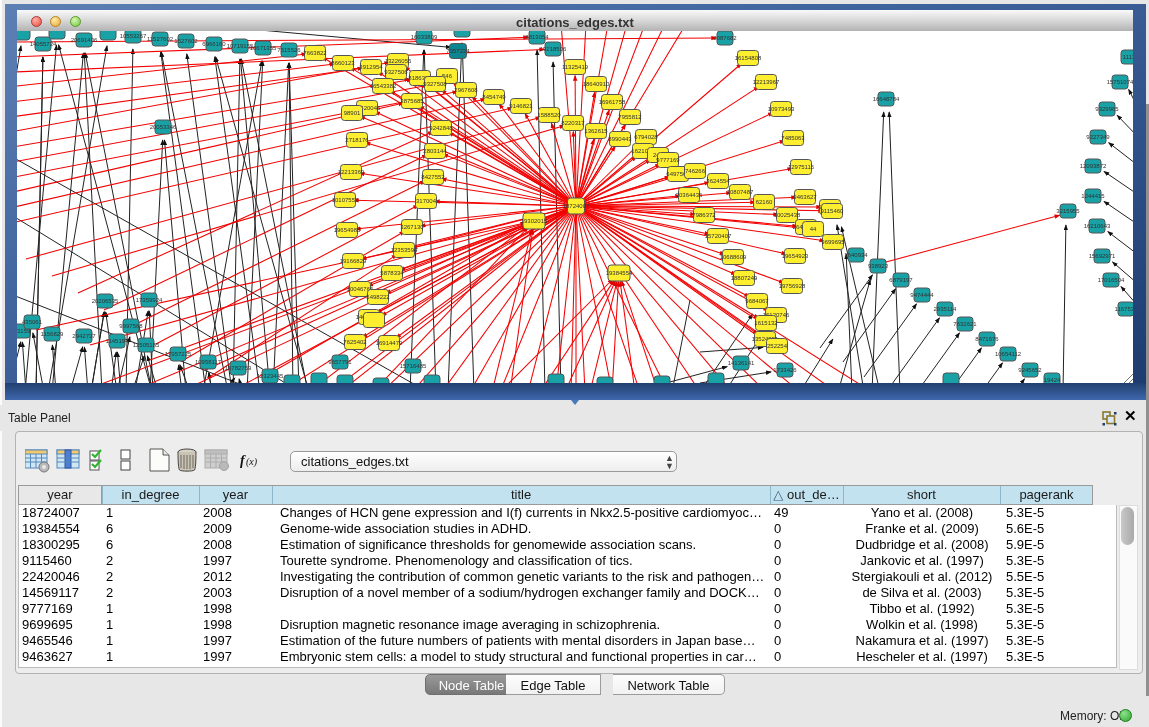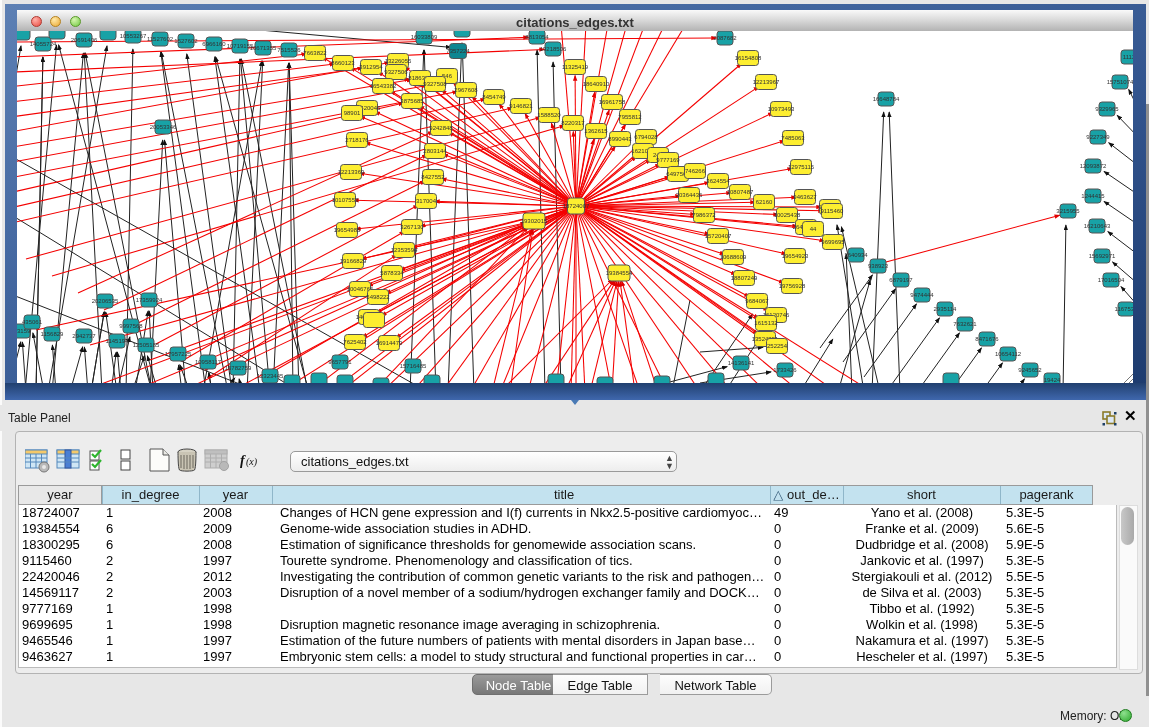--- a/index.html
+++ b/index.html
@@ -28,21 +28,21 @@
 .trow{position:absolute;left:18px;width:1099px;height:16px;font-size:13px;color:#000;}
 .c{position:absolute;top:0px;white-space:nowrap;overflow:hidden;}
 .c1{left:4px;width:80px;} .c2{left:88px;width:92px;} .c3{left:185px;width:70px;}
 .c4{left:262px;width:494px;} .c5{left:756px;width:70px;}
 .c6{left:825px;width:158px;text-align:center;} .c7{left:988px;width:90px;}
 #vscroll{left:1119px;top:505px;width:17px;height:163px;background:#fafafa;border:1px solid #ddd;}
 #vthumb{left:1121px;top:507px;width:13px;height:38px;background:linear-gradient(90deg,#c8c8c8,#a9a9a9);border-radius:7px;}
 
 #tabs{left:0px;top:674px;height:21px;font-size:13px;}
 .tab{position:absolute;top:0;height:21px;line-height:21px;text-align:center;
- border:1px solid #9b9b9b;background:linear-gradient(#fdfdfd,#f1f1f1);color:#111;box-sizing:border-box;margin-left:47px;}
+ border:1px solid #9b9b9b;background:linear-gradient(#fdfdfd,#f1f1f1);color:#111;box-sizing:border-box;}
 #tab1{left:425px;width:93px;border-radius:5px 0 0 5px;background:linear-gradient(#9a9a9a,#787878);color:#fff;border-color:#6f6f6f;}
 #tab2{left:506px;width:95px;border-left:none;}
 #tab3{left:613px;width:112px;border-left:none;border-radius:0 5px 5px 0;}
 #mem{left:1060px;top:709px;font-size:12px;color:#222;}
 #memdot{left:1119px;top:709px;width:11px;height:11px;border-radius:50%;
  background:radial-gradient(circle at 35% 30%,#8fe08f,#2daa2d);border:1px solid #1d7a1d;}
 </style></head><body>
 <div class="abs" style="left:0;top:0;width:2px;height:727px;background:#fbfbfb;"></div>
 <div id="frame" class="abs"></div>
 <div class="abs" style="left:5px;top:383px;width:1141px;height:17px;background:linear-gradient(#21406f,#3f67ad);"></div>
@@ -661,21 +661,21 @@
 <div class="abs" style="left:18px;top:485px;width:84px;height:20px;background:#e8e8e8;border:1px solid #9a9a9a;box-sizing:border-box;"></div>
 <div class="abs" style="left:102px;top:486px;width:1px;height:18px;background:#8fb6c9;"></div>
 <div class="abs" style="left:199px;top:486px;width:1px;height:18px;background:#8fb6c9;"></div>
 <div class="abs" style="left:272px;top:486px;width:1px;height:18px;background:#8fb6c9;"></div>
 <div class="abs" style="left:770px;top:486px;width:1px;height:18px;background:#8fb6c9;"></div>
 <div class="abs" style="left:843px;top:486px;width:1px;height:18px;background:#8fb6c9;"></div>
 <div class="abs" style="left:1000px;top:486px;width:1px;height:18px;background:#8fb6c9;"></div>
 <div class="th" style="left:18px;width:84px;">year</div>
 <div class="th" style="left:102px;width:97px;">in_degree</div>
 <div class="th" style="left:199px;width:73px;">year</div>
-<div class="th" style="left:272px;width:498px;padding-left:43px;">title</div>
+<div class="th" style="left:272px;width:498px;">title</div>
 <div class="th" style="left:770px;width:73px;"><span style="color:#345a78;">△</span> out_de…</div>
 <div class="th" style="left:843px;width:157px;">short</div>
 <div class="th" style="left:1000px;width:93px;">pagerank</div>
 <div id="tbody" class="abs"></div>
 <div class="trow" style="top:505px">
     <div class="c c1">18724007</div>
     <div class="c c2">1</div>
     <div class="c c3">2008</div>
     <div class="c c4">Changes of HCN gene expression and I(f) currents in Nkx2.5‑positive cardiomyoc…</div>
     <div class="c c5">49</div>

